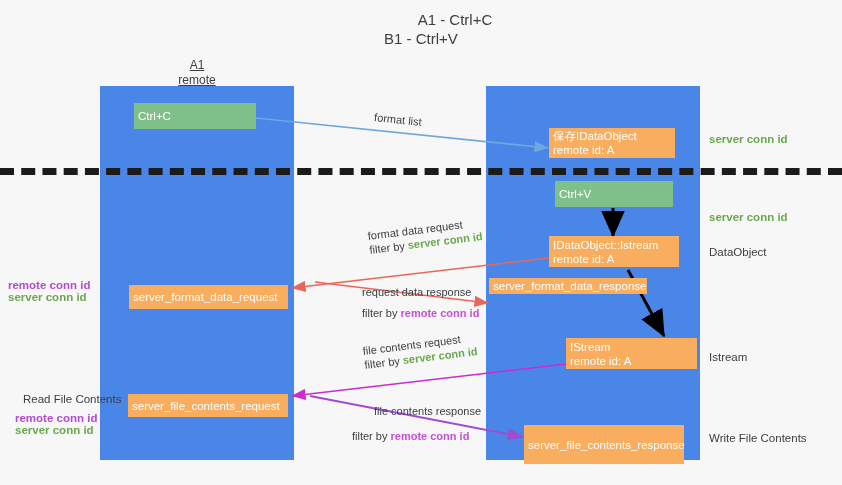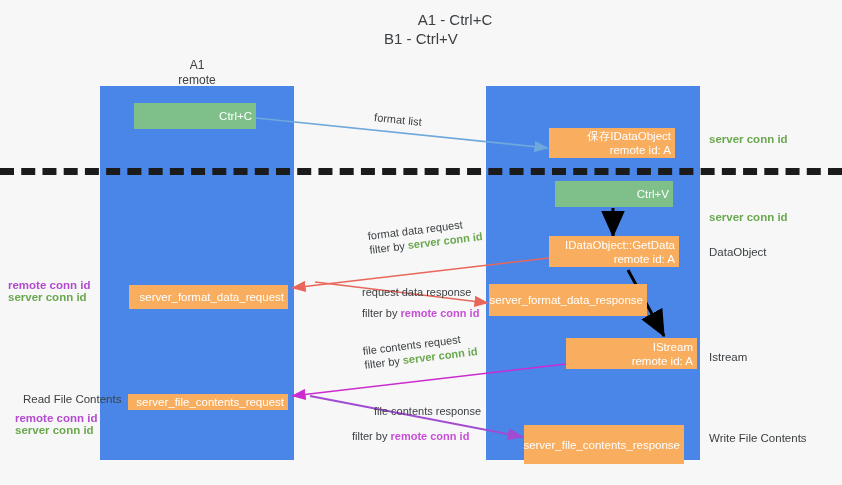--- a/index.html
+++ b/index.html
@@ -59,21 +59,21 @@
   }
 
   
   .box {
     box-sizing: border-box;
     color: #ffffff;
     font-size: 11.5px;
     text-align: center;
     display: flex;
     flex-direction: column;
-    align-items: flex-end;
+    align-items: flex-start;
     justify-content: center;
     line-height: 14px;
     padding: 2px 4px;
   }
   .box-green { background: #7fc08a; }
   .box-orange { background: #f9b champagne; }
   .box-orange { background: #f9ad5f; }
 
   
   .side-label {
@@ -103,21 +103,21 @@
   }
 </style>
 </head>
 <body>
 
 <div id="canvas">
 
   <div class="abs title" id="title-line1">A1 - Ctrl+C</div>
   <div class="abs title" id="title-line2">B1 - Ctrl+V</div>
 
-  <div class="abs lane-head" style="left:100px; top:58px; width:194px;">
+  <div class="abs lane-head" style="left:100px; top:58px; width:194px;text-decoration:underline;">
     <div>A1</div>
     <div>remote</div>
   </div>
   <div class="abs lane-head" style="left:486px; top:58px; width:214px;margin-top:40px;">
     <div>B1</div>
   </div>
 
   <div class="abs lane" id="lane-a1"></div>
   <div class="abs lane" id="lane-b1"></div>
 
@@ -164,38 +164,38 @@
   <div class="abs box box-orange" style="left:549px; top:128px; width:126px; height:30px;">
     <span>保存IDataObject</span>
     <span>remote id: A</span>
   </div>
 
   <div class="abs box box-green" style="left:555px; top:181px; width:118px; height:26px;">
     <span>Ctrl+V</span>
   </div>
 
   <div class="abs box box-orange" style="left:549px; top:236px; width:130px; height:31px;">
-    <span>IDataObject::GetData</span>
+    <span>IDataObject::Istream</span>
     <span>remote id: A</span>
   </div>
 
   <div class="abs box box-orange" style="left:566px; top:338px; width:131px; height:31px;">
     <span>IStream</span>
     <span>remote id: A</span>
   </div>
 
   <div class="abs box box-orange" style="left:129px; top:285px; width:159px; height:24px;">
     <span>server_format_data_request</span>
   </div>
 
-  <div class="abs box box-orange" style="left:489px; top:284px; width:158px; height:32px;">
+  <div class="abs box box-orange" style="left:489px; top:278px; width:158px; height:16px;">
     <span>server_format_data_response</span>
   </div>
 
-  <div class="abs box box-orange" style="left:128px; top:394px; width:160px; height:16px;">
+  <div class="abs box box-orange" style="left:128px; top:394px; width:160px; height:23px;">
     <span>server_file_contents_request</span>
   </div>
 
   <div class="abs box box-orange" style="left:524px; top:425px; width:160px; height:39px;">
     <span>server_file_contents_response</span>
   </div>
 
   <div class="abs side-label lbl-green" style="left:709px; top:132px;">server conn id</div>
   <div class="abs side-label lbl-green" style="left:709px; top:210px;">server conn id</div>
   <div class="abs side-label lbl-black" style="left:709px; top:245px;">DataObject</div>

